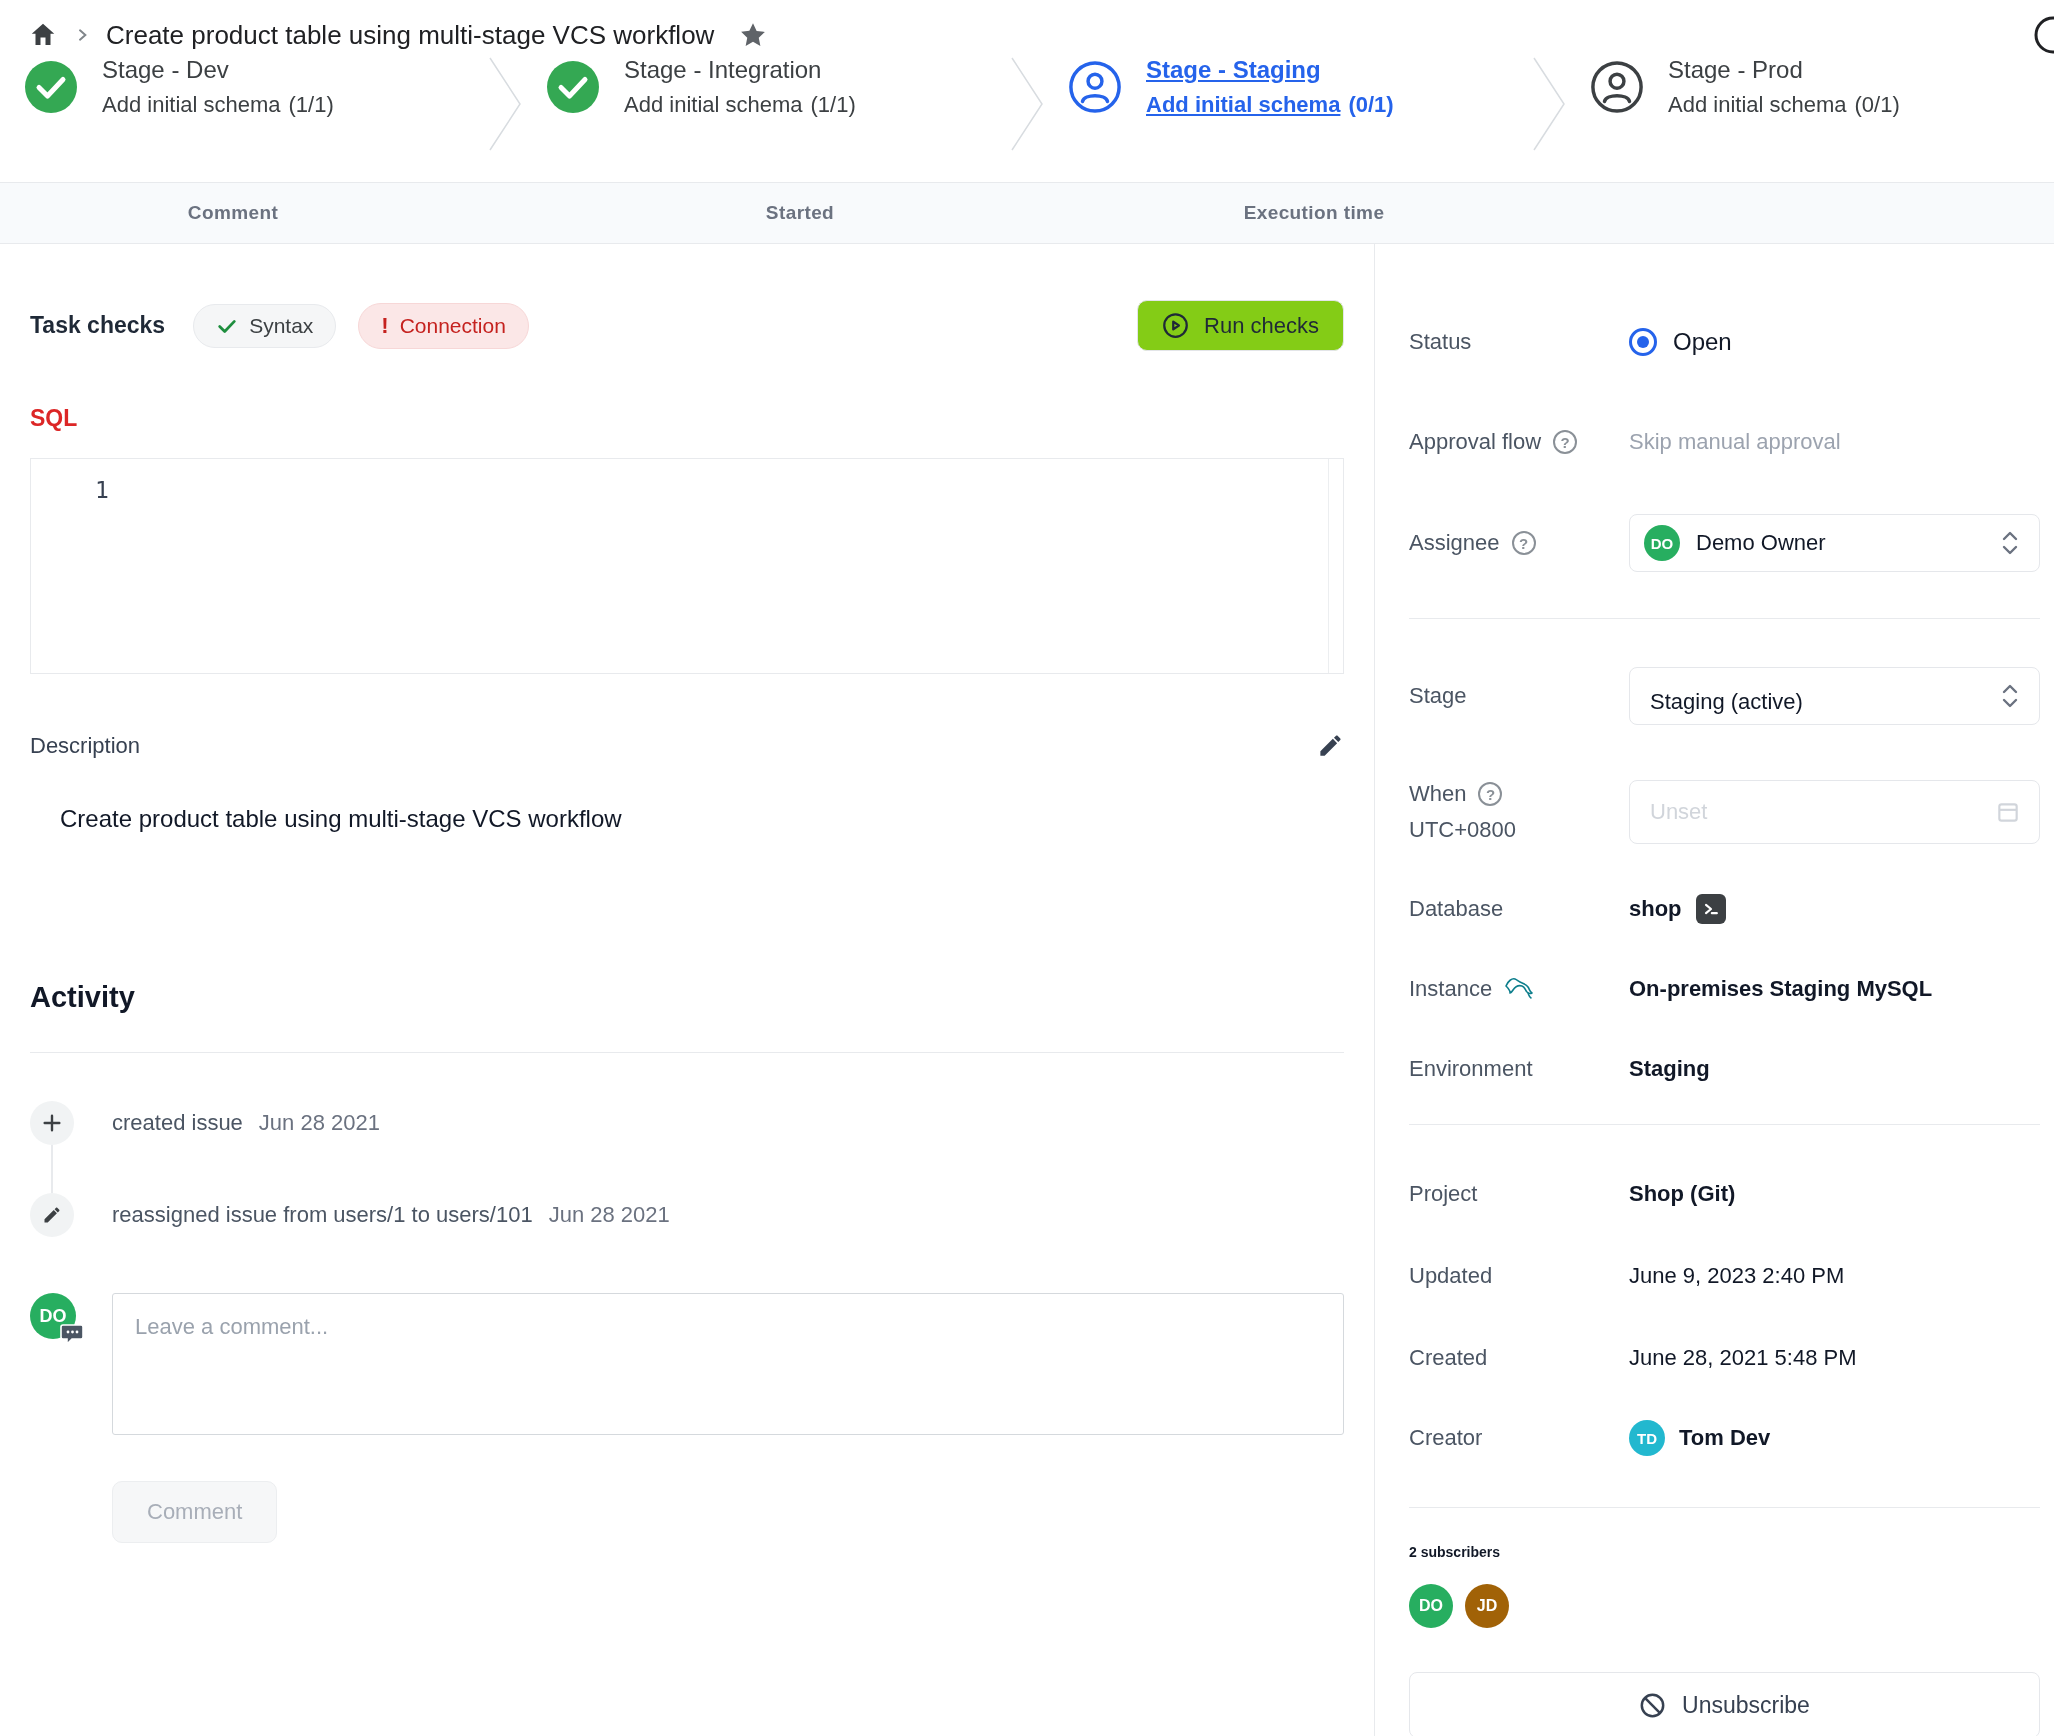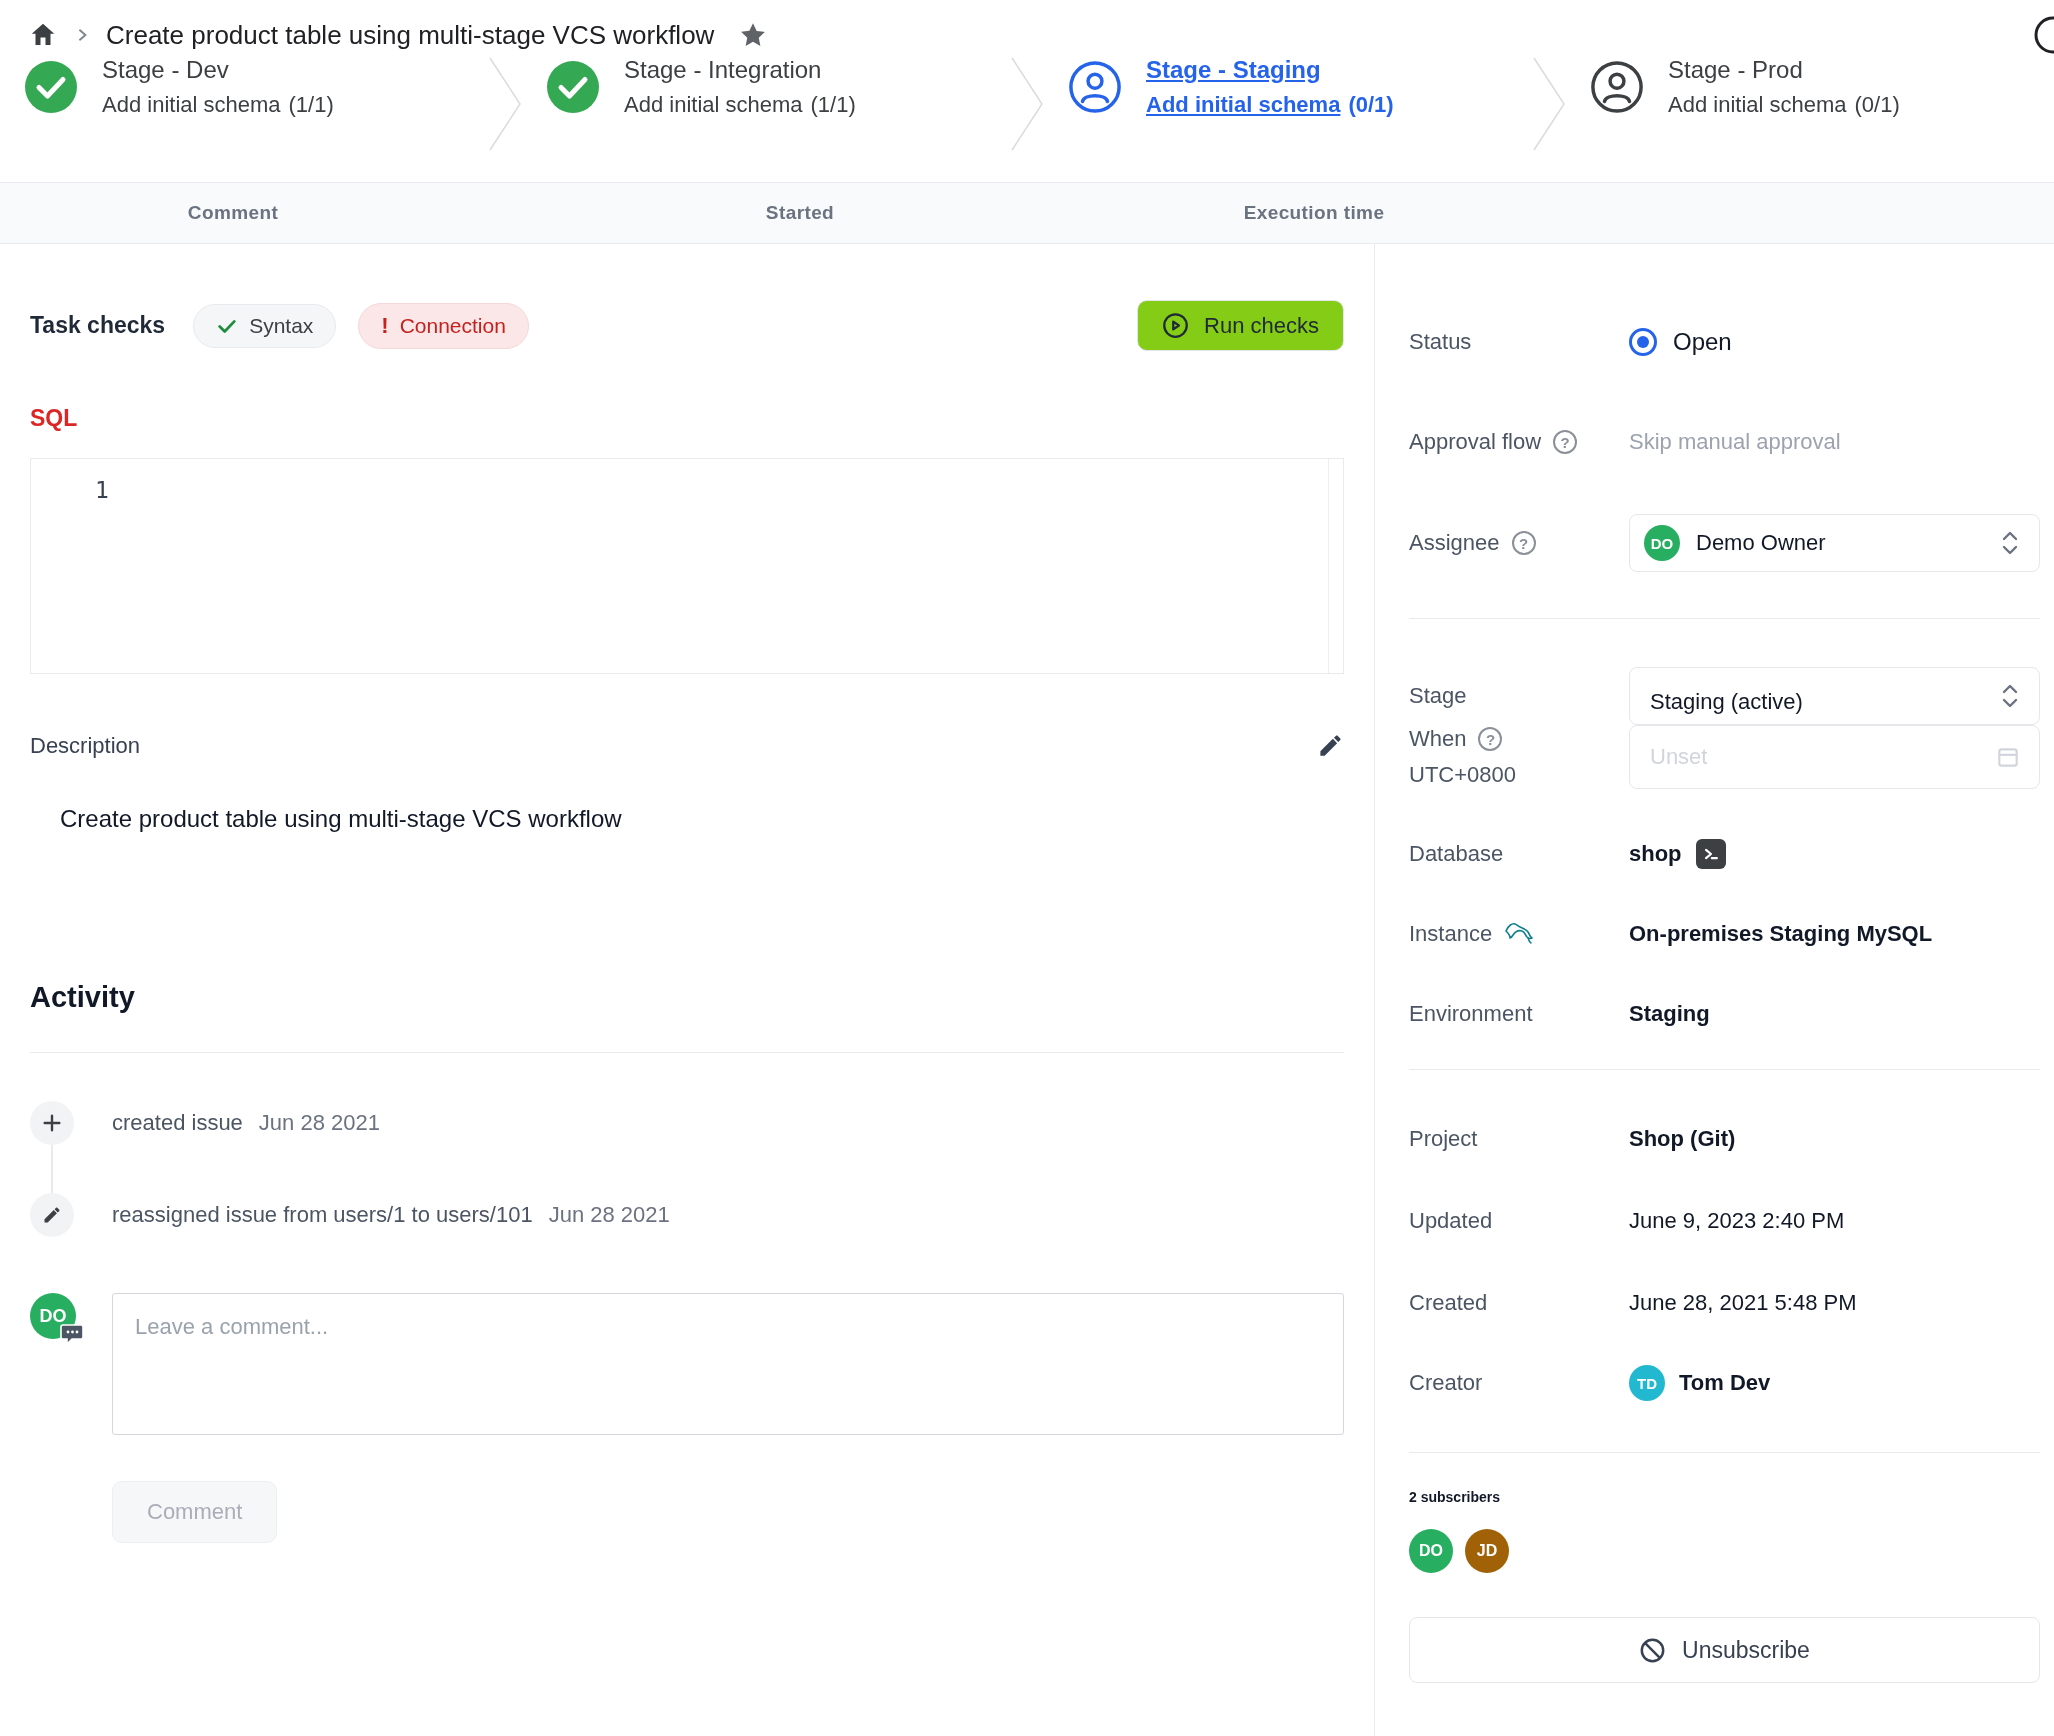--- a/index.html
+++ b/index.html
@@ -359,21 +359,21 @@
         <span class="sel-text" style="padding-left:6px;margin-top:12px;">Staging (active)</span>
         <span class="spacer"></span>
         <span>
           <svg width="22" height="26" viewBox="0 0 22 26" fill="none" stroke="#6b7280" stroke-width="2.4" stroke-linecap="round" stroke-linejoin="round">
               <path d="M5 9l6-6 6 6M5 17l6 6 6-6"></path>
             </svg>
         </span>
       </div>
     </div>
 
-    <div class="side-row" style="align-items:center;">
+    <div class="side-row" style="margin-top:55px; align-items:center;">
       <span class="side-label">
         <span class="two-line">
           <span style="display:flex; align-items:center; gap:12px;">
             <span>When</span>
             <span class="help-circle">?</span>
           </span>
           <span>UTC+0800</span>
         </span>
       </span>
       <div class="select-box" style="height:64px;">

